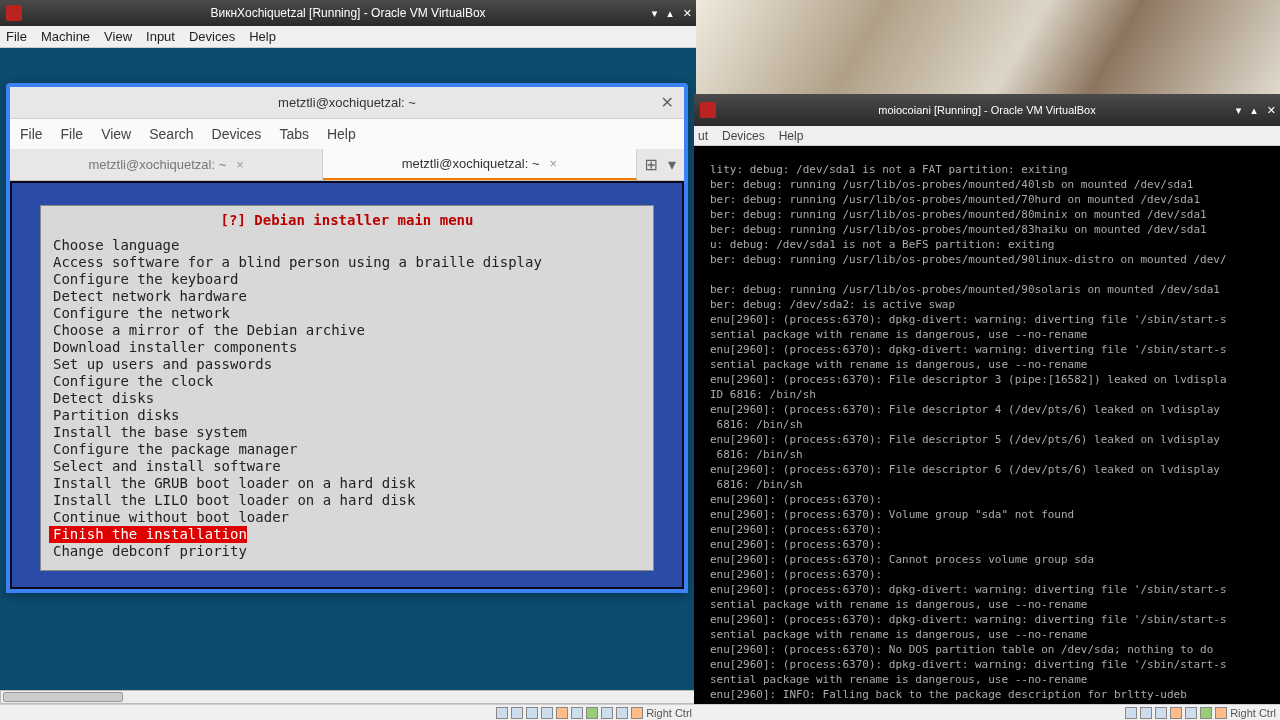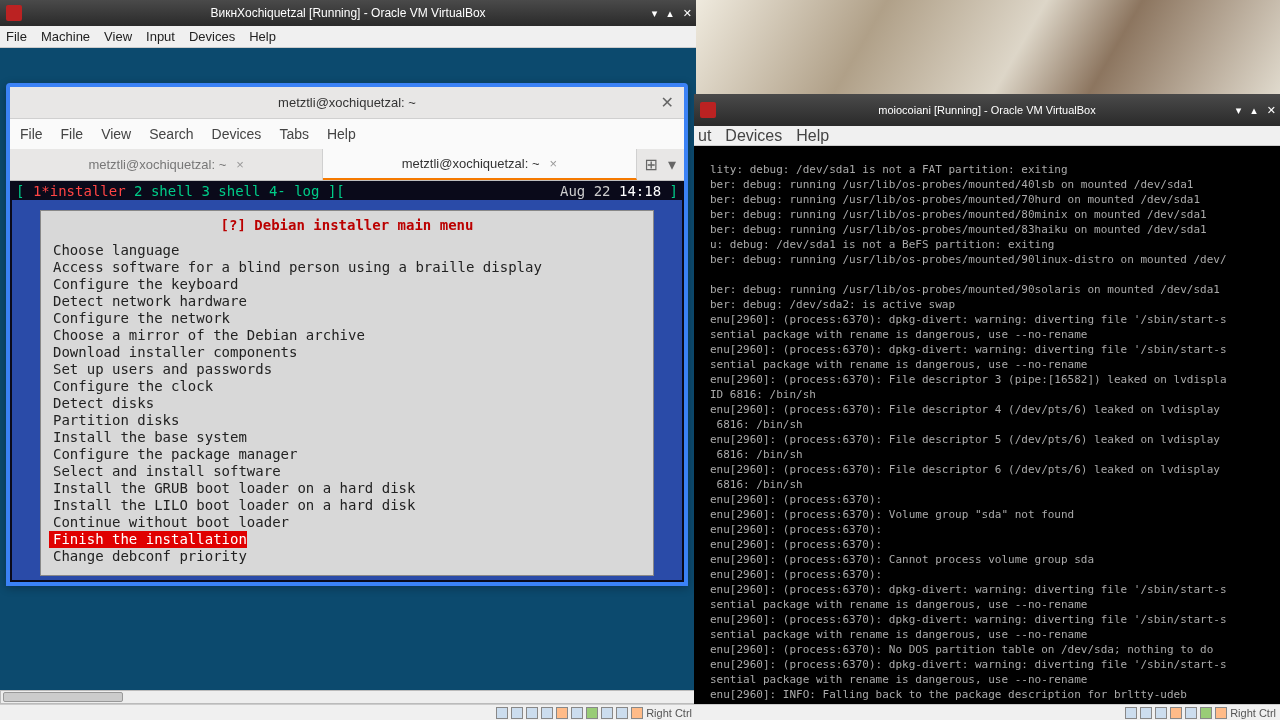--- a/index.html
+++ b/index.html
@@ -38,40 +38,40 @@
 
 
 .tty { background:#0a0a1a; padding:2px; font-size:14px; line-height:17px; }
 .screen-line { background:#0a0a1a; color:#0c8; padding:0 4px; display:flex; justify-content:space-between; }
 .screen-line .l { color:#0c8; }
 .screen-line .curr { color:#f44; }
 .screen-line .br { color:#0c8; }
 .screen-line .time { color:#fff; }
 .screen-line .date { color:#ccc; }
 .installer-bg { background:#2a4ba8; padding:10px 8px 4px 8px; }
-.dialog { background:#d8d8d8; margin:0 20px; border:1px solid #888; padding:6px 8px 10px 8px; position:relative; }
+.dialog { background:#d8d8d8; margin:12px 20px; border:1px solid #888; padding:6px 8px 10px 8px; position:relative; }
 .dialog-title-row { text-align:center; margin-bottom:8px; }
 .dialog-title { color:#b00; font-weight:bold; }
 .prompt { color:#222; margin-bottom:12px; }
 .menu-items { position:relative; }
 .menu-items div { color:#222; padding-left:4px; white-space:pre; }
 .menu-items .sel { background:#e00000; color:#fff; display:inline-block; }
 .help-line { color:#fff; background:#0a0a1a; padding:2px 4px; }
 .watermark { position:absolute; right:10px; bottom:0px; font-size:28px; font-weight:bold; font-style:italic; color:#3aa0ff; text-shadow:1px 1px 2px #003; }
 .hscroll { position:absolute; left:0; bottom:16px; width:696px; height:14px; background:#eee; border:1px solid #bbb; }
 .hscroll-thumb { position:absolute; left:2px; top:1px; width:120px; height:10px; background:#ccc; border:1px solid #999; border-radius:2px; }
 .vb-status { position:absolute; left:0; bottom:0; width:696px; height:16px; background:#f0f0f0; border-top:1px solid #ccc; display:flex; align-items:center; justify-content:flex-end; font-size:11px; padding-right:4px; gap:3px; color:#555;}
 .sicon{width:12px;height:12px;border:1px solid #888;background:#cde;}
 .sicon.o{background:#fb8;}
 .sicon.g{background:#9c7;}
 
 
 .vbox-right { position:absolute; right:0; top:94px; width:586px; height:626px; background:#ddd; }
 .vbox-right .titlebar{height:32px;font-size:11px;}
-.vb-menubar2 { height:20px; background:#f0f0f0; display:flex; align-items:center; font-size:16px; gap:14px; padding-left:4px; color:#444; border-bottom:1px solid #ccc;}
+.vb-menubar2 { height:20px; background:#f0f0f0; display:flex; align-items:center; font-size:12px; gap:14px; padding-left:4px; color:#444; border-bottom:1px solid #ccc;}
 .vb-menubar2 span{cursor:pointer;}
 .syslog { background:#000; color:#aaa; font-size:11px; line-height:15px; padding:16px; height:566px; overflow:hidden; white-space:pre; word-break:break-all;}
 .vb-status2 { position:absolute; left:0; bottom:0; width:586px; height:16px; background:#f0f0f0; border-top:1px solid #ccc; display:flex; align-items:center; justify-content:flex-end; font-size:11px; padding-right:4px; gap:3px; color:#555;}
 
 
 .desktop-peek { position:absolute; right:0; top:0; width:584px; height:94px; background:linear-gradient(120deg,#efeade 0%,#b0a088 30%,#ddd6c8 55%,#8c755f 70%,#e0dacd 100%); }
 </style>
 </head>
 <body>
 
@@ -118,24 +118,20 @@
       <div class="gt-tab active">
           <span>metztli@xochiquetzal: ~</span>
           <span class="x">×</span>
         </div>
       <div class="gt-tab-btns">
         <span>⊞</span>
         <span>▾</span>
       </div>
     </div>
     <div class="tty mono">
-      <div class="screen-line">
-        <span><span class="br">[</span>           <span class="curr">1*installer</span><span class="l">  2 shell  3 shell  4- log</span>            <span class="br">][</span></span>
-        <span><span class="date">Aug 22</span> <span class="time">14:18</span> <span class="br">]</span></span>
-      </div>
       <div class="installer-bg">
         <div class="dialog">
           <div class="dialog-title-row"><span class="dialog-title">[?] Debian installer main menu</span></div>
           <div class="menu-items" id="menu-items"><div>Choose language</div><div>Access software for a blind person using a braille display</div><div>Configure the keyboard</div><div>Detect network hardware</div><div>Configure the network</div><div>Choose a mirror of the Debian archive</div><div>Download installer components</div><div>Set up users and passwords</div><div>Configure the clock</div><div>Detect disks</div><div>Partition disks</div><div>Install the base system</div><div>Configure the package manager</div><div>Select and install software</div><div>Install the GRUB boot loader on a hard disk</div><div>Install the LILO boot loader on a hard disk</div><div>Continue without boot loader</div><div class="sel">Finish the installation</div><div>Change debconf priority</div></div>
         </div>
       </div>
     </div>
   </div>
 
   <div class="watermark">Metztli IT</div>

